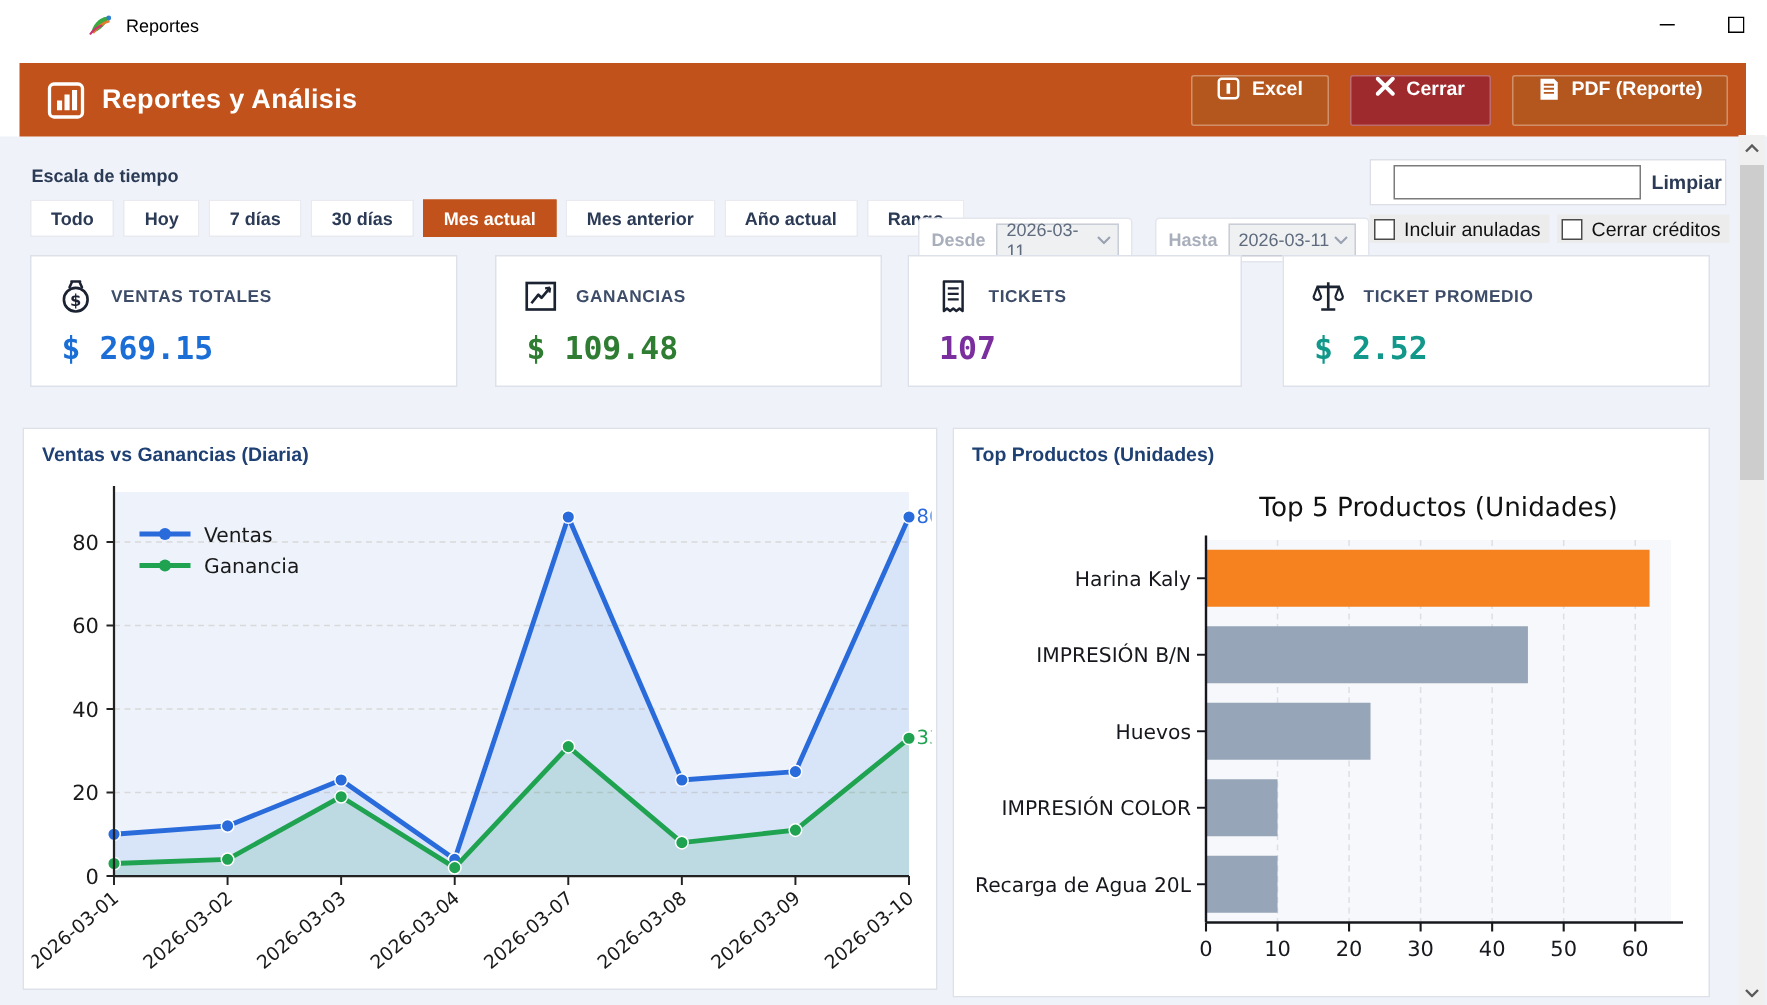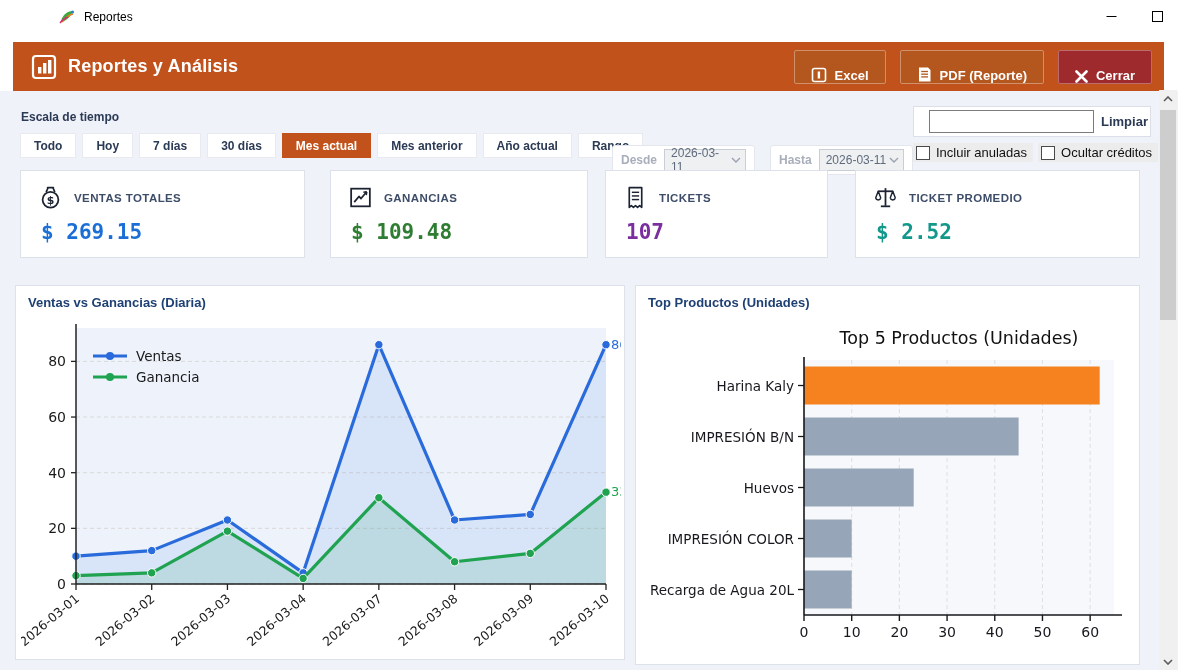--- a/index.html
+++ b/index.html
@@ -10,21 +10,21 @@
   .titlebar { position:absolute; left:0; top:0; width:1178px; height:33px; background:#ffffff; display:flex; align-items:center;margin-left:48px; }
   .titlebar .app-title { font-size:12px; color:#000; margin-left:8px; }
   .titlebar .logo { margin-left:10px; width:18px; height:18px; }
   .win-controls { position:absolute; right:0; top:0; height:33px; display:flex; }
   .win-btn { width:46px; height:33px; display:flex; align-items:center; justify-content:center; cursor:default; }
 
   
   .app-header { position:absolute; left:13px; top:42px; width:1151px; height:49px; background:#c2521b; display:flex; align-items:center; padding:0 12px 0 18px; }
   .app-header .hdr-title { color:#fff; font-weight:bold; font-size:18px; margin-left:11px; letter-spacing:0.2px; }
   .hdr-spacer { flex:1; }
-  .hdr-btn { height:34px; display:flex; align-items:flex-end; gap:8px; color:#fff; font-weight:bold; font-size:13px; padding:0 16px; margin-left:14px; background:#b4571e; border:1px solid #d0916a; border-radius:2px; cursor:pointer; }
+  .hdr-btn { height:34px; display:flex; align-items:flex-start; gap:8px; color:#fff; font-weight:bold; font-size:13px; padding:0 16px; margin-left:14px; background:#b4571e; border:1px solid #d0916a; border-radius:2px; cursor:pointer; }
   .hdr-btn.close { background:#9e2a2d; border-color:#bd6b6d; }
 
   
   .content { position:absolute; left:0; top:91px; width:1178px; height:579px; background:#eff2f8; }
 
   
   .section-label { position:absolute; left:21px; top:110px; font-size:12px; font-weight:bold; color:#2b3a55; }
   .tf-row { position:absolute; left:20px; top:133px; display:flex; gap:6px; }
   .tf-btn { height:25px; padding:0 13px; background:#fff; border:1px solid #e8eaf0; color:#2b3a55; font-weight:bold; font-size:12px; font-family:"Liberation Sans",sans-serif; cursor:pointer; white-space:nowrap; }
   .tf-btn.active { background:#c2521b; border-color:#c2521b; color:#fff; }
@@ -103,34 +103,34 @@
   </svg>
   <span class="hdr-title">Reportes y Análisis</span>
   <div class="hdr-spacer"></div>
   <button class="hdr-btn">
     <svg width="16" height="16" viewBox="0 0 16 16">
       <rect x="1.5" y="1.5" width="13" height="13" rx="2" fill="none" stroke="#fff" stroke-width="1.6"></rect>
       <rect x="6.7" y="4.5" width="2.4" height="7" fill="#fff"></rect>
     </svg>
     <span>Excel</span>
   </button>
+  <button class="hdr-btn close">
+    <svg width="13" height="13" viewBox="0 0 13 13">
+      <path d="M1.5 1.5 L11.5 11.5 M11.5 1.5 L1.5 11.5" stroke="#fff" stroke-width="2.6" stroke-linecap="round"></path>
+    </svg>
+    <span>Cerrar</span>
+  </button>
   <button class="hdr-btn">
     <svg width="15" height="17" viewBox="0 0 15 17">
       <path d="M2 1.5 h9 l2.5 2.5 v11.5 h-11.5 z" fill="#fff"></path>
       <line x1="4.2" y1="5.5" x2="11" y2="5.5" stroke="#b4571e" stroke-width="1.3"></line>
       <line x1="4.2" y1="8.2" x2="11" y2="8.2" stroke="#b4571e" stroke-width="1.3"></line>
       <line x1="4.2" y1="10.9" x2="11" y2="10.9" stroke="#b4571e" stroke-width="1.3"></line>
     </svg>
     <span>PDF (Reporte)</span>
-  </button>
-  <button class="hdr-btn close">
-    <svg width="13" height="13" viewBox="0 0 13 13">
-      <path d="M1.5 1.5 L11.5 11.5 M11.5 1.5 L1.5 11.5" stroke="#fff" stroke-width="2.6" stroke-linecap="round"></path>
-    </svg>
-    <span>Cerrar</span>
   </button>
 </div>
 
 <div class="section-label">Escala de tiempo</div>
 
 <div class="tf-row">
   <button class="tf-btn">Todo</button>
   <button class="tf-btn">Hoy</button>
   <button class="tf-btn">7 días</button>
   <button class="tf-btn">30 días</button>
@@ -169,21 +169,21 @@
   <button class="clear-btn">Limpiar</button>
 </div>
 
 <div class="chk-row">
   <div class="chk-chip">
     <span class="chk-box"></span>
     <span class="chk-label">Incluir anuladas</span>
   </div>
   <div class="chk-chip">
     <span class="chk-box"></span>
-    <span class="chk-label">Ocultar créditos</span>
+    <span class="chk-label">Cerrar créditos</span>
   </div>
 </div>
 
 <div class="kpi-card" style="left:20px; width:285px;">
   <div class="kpi-head">
     <svg width="27" height="27" viewBox="0 0 26 26">
       <path d="M10.2 3.5 h5.6 M10.7 3.5 L9 7.3 M15.3 3.5 L17 7.3" fill="none" stroke="#1b2231" stroke-width="1.6" stroke-linecap="round"></path>
       <circle cx="13" cy="15.2" r="7.6" fill="none" stroke="#1b2231" stroke-width="1.7"></circle>
       <text x="13" y="19" text-anchor="middle" font-size="10.5" font-weight="bold" fill="#1b2231" font-family="DejaVu Sans, sans-serif">$</text>
     </svg>

